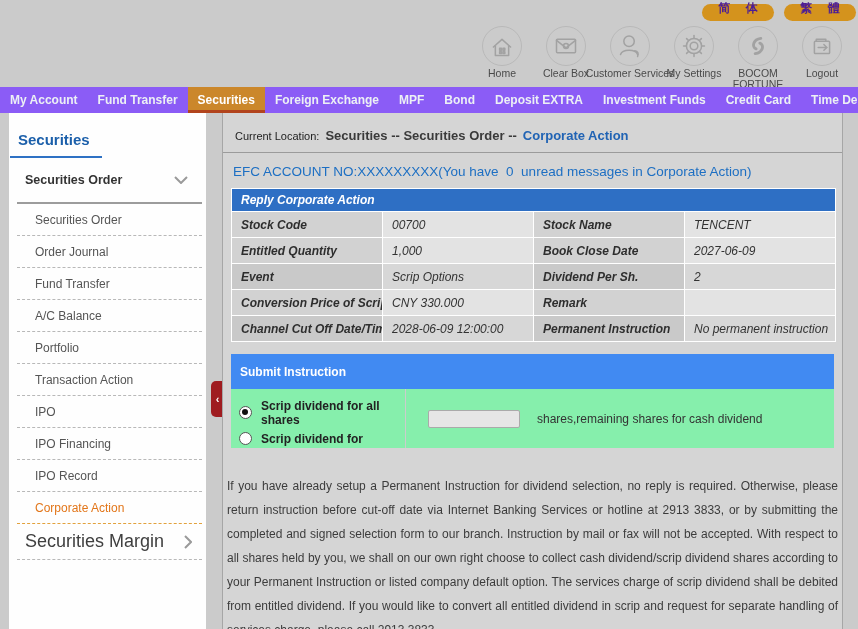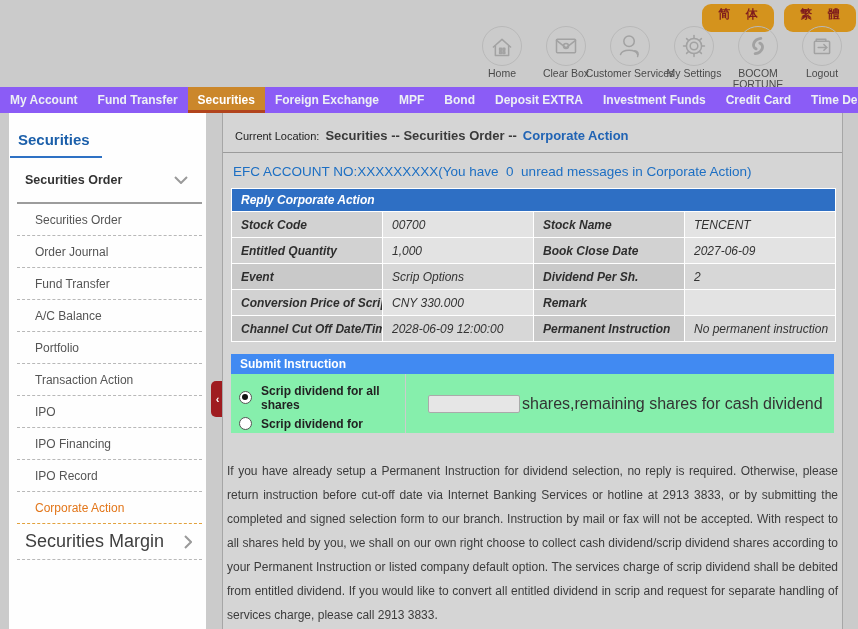--- a/index.html
+++ b/index.html
@@ -8,21 +8,21 @@
     font-family:"Liberation Sans", sans-serif;
     background:#cbcbcb;
     position:relative;
     color:#333;
   }
 
   
   .topbar { position:absolute; left:0; top:0; width:858px; height:87px; background:#cbcbcb; }
   .lang-row { position:absolute; top:4px; right:2px; display:flex; gap:10px; }
   .lang-btn {
-    min-width:72px; height:28px; background:#d4931d; color:#7f1d1d;
+    min-width:72px; height:17px; background:#d4931d; color:#4c1d95;
     font-size:12px; font-weight:bold; letter-spacing:6px;
     display:flex; align-items:center; justify-content:center;
     padding:0 6px 8px 12px; border-radius:9px; cursor:pointer;
   }
   .quick-links { position:absolute; right:4px; top:26px; display:flex; }
   .qlink { width:64px; display:flex; flex-direction:column; align-items:center; cursor:pointer; }
   .qlink .circ {
     width:40px; height:40px; border:1px solid #b9b9b9; border-radius:50%;
     display:flex; align-items:center; justify-content:center;
   }
@@ -93,30 +93,30 @@
   .reply-table td.lab { background:#d2d2d2; font-weight:bold; color:#2e2e2e; }
   .reply-table td.val { background:#e3e3e3; color:#333; }
   .reply-table tr.dark td.lab { background:#c9c9c9; }
   .reply-table tr.dark td.val { background:#d7d7d7; }
   .c1 { width:175px; } .c2 { width:142px; } .c3 { width:114px; }
 
   
   .submit-block { margin:12px 8px 0 8px; }
   .submit-head {
     background:#418af2; color:#fff; font-weight:bold; font-size:12px;
-    height:20px; display:flex; align-items:center; padding:0 9px;
+    height:35px; display:flex; align-items:center; padding:0 9px;
   }
   .submit-body { background:#86efac; display:flex; height:59px; }
   .opt-col { width:175px; border-right:1px solid #ccc; padding:7px 0 0 8px; display:flex; flex-direction:column; justify-content:space-around; }
   .opt { display:flex; align-items:center; gap:9px; font-size:12px; font-weight:bold; color:#222; cursor:pointer; }
   .radio { width:13px; height:13px; border:1.5px solid #555; border-radius:50%; background:#fff; position:relative; flex:0 0 auto; }
   .radio.on::after { content:""; position:absolute; left:2px; top:2px; width:6px; height:6px; border-radius:50%; background:#111; }
   .inp-col { flex:1; display:flex; align-items:center; padding-left:22px; }
   .shares-input { width:92px; height:18px; background:#e6e6e6; border:1px solid #aaa; border-radius:2px; }
-  .suffix { font-size:16px; color:#333; margin-left:2px; }
+  .suffix { font-size:12px; color:#333; margin-left:17px; }
 
   
   .notice { padding:26px 4px 0 4px; font-size:12px; color:#3c3c3c; line-height:24px; text-align:justify; }
 
   
   .btn-row { display:flex; justify-content:center; gap:21px; margin-top:5px; align-items:center; }
   .btn { font-size:13px; cursor:pointer; }
   .btn-submit {
     background:#f7a63c; color:#fff; font-weight:bold; border:3px solid #fff;
     border-radius:5px; padding:4px 17px;

